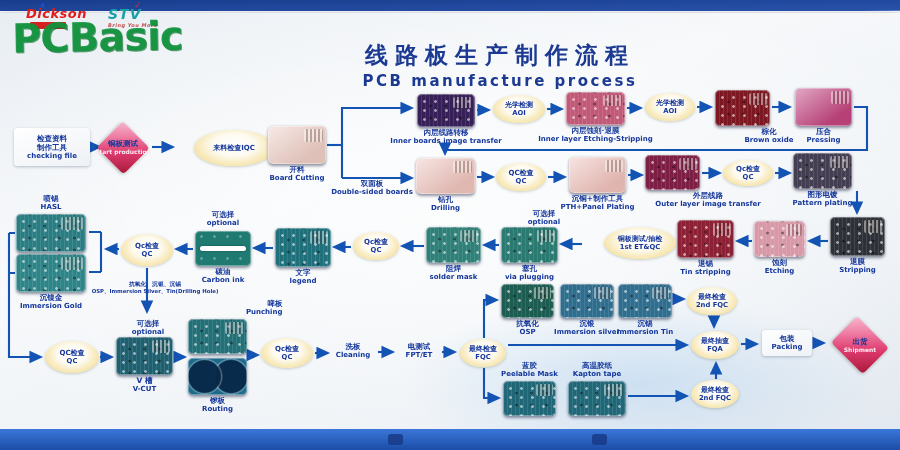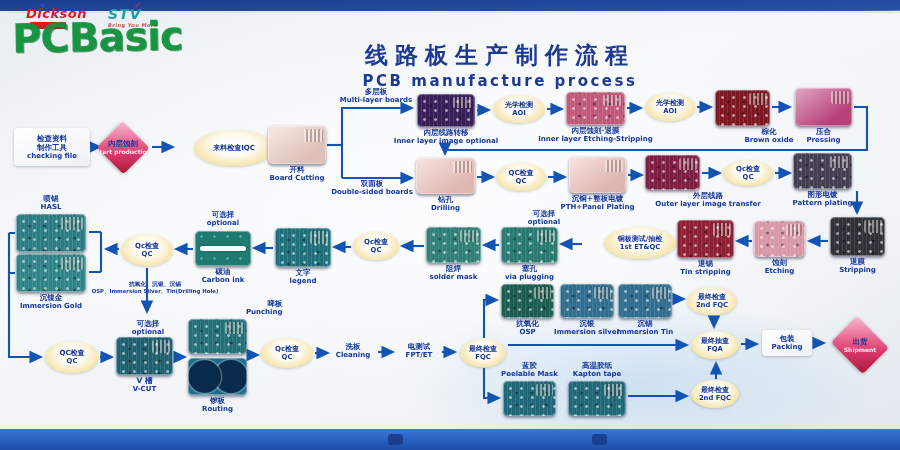--- a/index.html
+++ b/index.html
@@ -151,40 +151,36 @@
         <path d="M814,343 H824" class="edge" marker-end="url(#ah)"></path>
       </svg>
   <div class="node nbox" style="left: 14px; top: 115px; width: 76px; height: 38px;">
         <div class="cn">检查资料</div>
         <div class="cn">制作工具</div>
         <div class="en">checking file</div>
       </div>
       <div class="node diamond" style="left: 95px; top: 107px; width: 56px; height: 55px;">
         <div class="sq"></div>
         <div class="dtext">
-          <div class="cn">内层蚀刻</div>
+          <div class="cn">铜板测试</div>
           <div class="en">Start production</div>
         </div>
       </div>
       <div class="node nellipse" style="left: 194px; top: 117px; width: 80px; height: 36px;">
         <div class="cn">来料检查IQC</div>
       </div>
       <div class="node photo blank" style="left: 268px; top: 113px; width: 58px; height: 38px; background-color: rgb(237, 208, 200);"></div>
       <div class="plabel" style="left: 297px; top: 152px;">
         <div class="cn">开料</div>
         <div class="en">Board Cutting</div>
       </div>
-      <div class="flabel" style="left: 376px; top: 74px;">
-        <div class="cn">多层板</div>
-        <div class="en">Multi-layer boards</div>
-      </div>
       <div class="node photo chips" style="left: 417px; top: 81px; width: 58px; height: 33px; background-color: rgb(55, 32, 88);"></div>
       <div class="plabel" style="left: 446px; top: 115px;">
         <div class="cn">内层线路转移</div>
-        <div class="en">Inner layer image optional</div>
+        <div class="en">Inner boards image transfer</div>
       </div>
       <div class="node nellipse" style="left: 493px; top: 82px; width: 52px; height: 28px;">
         <div class="cn">光学检测</div>
         <div class="en">AOI</div>
       </div>
       <div class="node photo chips" style="left: 566px; top: 79px; width: 59px; height: 33px; background-color: rgb(194, 88, 120);"></div>
       <div class="plabel" style="left: 595.5px; top: 113px;">
         <div class="cn">内层蚀刻·退膜</div>
         <div class="en">Inner layer Etching-Stripping</div>
       </div>
@@ -210,21 +206,21 @@
       <div class="plabel" style="left: 445.5px; top: 182px;">
         <div class="cn">钻孔</div>
         <div class="en">Drilling</div>
       </div>
       <div class="node nellipse" style="left: 496px; top: 150px; width: 50px; height: 28px;">
         <div class="cn">QC检查</div>
         <div class="en">QC</div>
       </div>
       <div class="node photo blank" style="left: 569px; top: 144px; width: 57px; height: 36px; background-color: rgb(238, 195, 190);"></div>
       <div class="plabel" style="left: 597.5px; top: 181px;">
-        <div class="cn">沉铜+整板电镀</div>
+        <div class="cn">沉铜+制作工具</div>
         <div class="en">PTH+Panel Plating</div>
       </div>
       <div class="node photo chips" style="left: 645px; top: 142px; width: 55px; height: 35px; background-color: rgb(125, 31, 68);"></div>
       <div class="plabel" style="left: 708px; top: 178px;">
         <div class="cn">外层线路</div>
         <div class="en">Outer layer image transfer</div>
       </div>
       <div class="node nellipse" style="left: 723px; top: 147px; width: 50px; height: 26px;">
         <div class="cn">Qc检查</div>
         <div class="en">QC</div>

